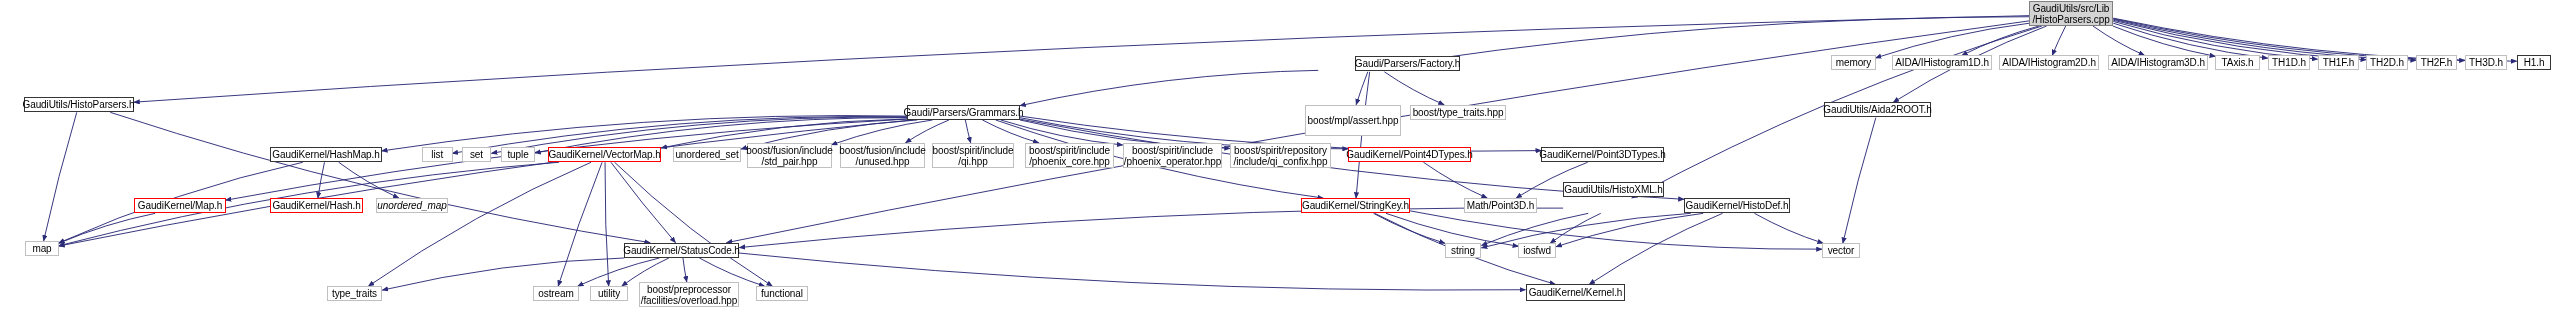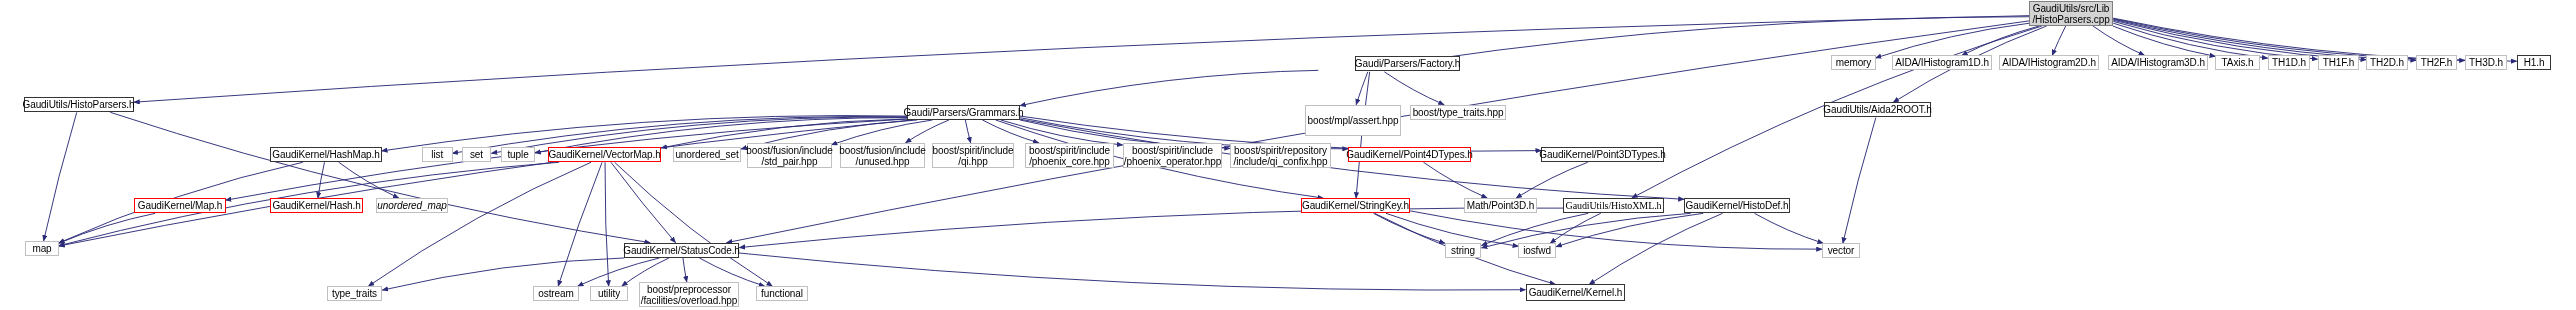--- a/index.html
+++ b/index.html
@@ -154,21 +154,21 @@
 /phoenix_operator.hpp</div>
       <div class="node plain" style="left: 1230px; top: 143px; width: 101px; height: 25px;">boost/spirit/repository
 /include/qi_confix.hpp</div>
       <div class="node red" style="left: 1348px; top: 147px; width: 123px; height: 15.3px;">GaudiKernel/Point4DTypes.h</div>
       <div class="node bold" style="left: 1541px; top: 147px; width: 123px; height: 15.3px;">GaudiKernel/Point3DTypes.h</div>
       <div class="node red" style="left: 134px; top: 198px; width: 92px; height: 15.3px;">GaudiKernel/Map.h</div>
       <div class="node red" style="left: 270px; top: 198px; width: 93px; height: 15.3px;">GaudiKernel/Hash.h</div>
       <div class="node plain" style="left: 376px; top: 198px; width: 72px; height: 15.3px; font-style: italic;">unordered_map</div>
       <div class="node red" style="left: 1301px; top: 198px; width: 109px; height: 15.3px;">GaudiKernel/StringKey.h</div>
       <div class="node plain" style="left: 1464px; top: 198px; width: 73px; height: 15.3px;">Math/Point3D.h</div>
-      <div class="node bold" style="left: 1563px; top: 198px; width: 101px; height: 15.3px; font-family: Liberation Serif, serif;">GaudiUtils/HistoXML.h</div>
+      <div class="node bold" style="left: 1563px; top: 182px; width: 101px; height: 15.3px;">GaudiUtils/HistoXML.h</div>
       <div class="node bold" style="left: 1684px; top: 198px; width: 106px; height: 15.3px;">GaudiKernel/HistoDef.h</div>
       <div class="node plain" style="left: 25px; top: 241px; width: 34px; height: 15.3px;">map</div>
       <div class="node bold" style="left: 624px; top: 243px; width: 115px; height: 15.3px;">GaudiKernel/StatusCode.h</div>
       <div class="node plain" style="left: 1445px; top: 243px; width: 36px; height: 15.3px;">string</div>
       <div class="node plain" style="left: 1518px; top: 243px; width: 38px; height: 15.3px;">iosfwd</div>
       <div class="node plain" style="left: 1822px; top: 243px; width: 38px; height: 15.3px;">vector</div>
       <div class="node plain" style="left: 327px; top: 286px; width: 55px; height: 15.3px;">type_traits</div>
       <div class="node plain" style="left: 533px; top: 286px; width: 46px; height: 15.3px;">ostream</div>
       <div class="node plain" style="left: 590px; top: 286px; width: 38px; height: 15.3px;">utility</div>
       <div class="node plain" style="left: 639px; top: 282px; width: 100px; height: 25px;">boost/preprocessor

